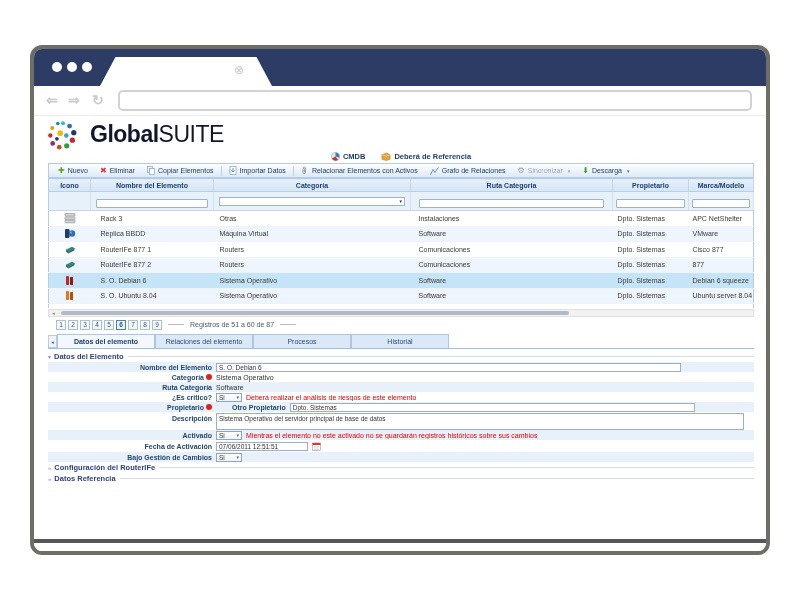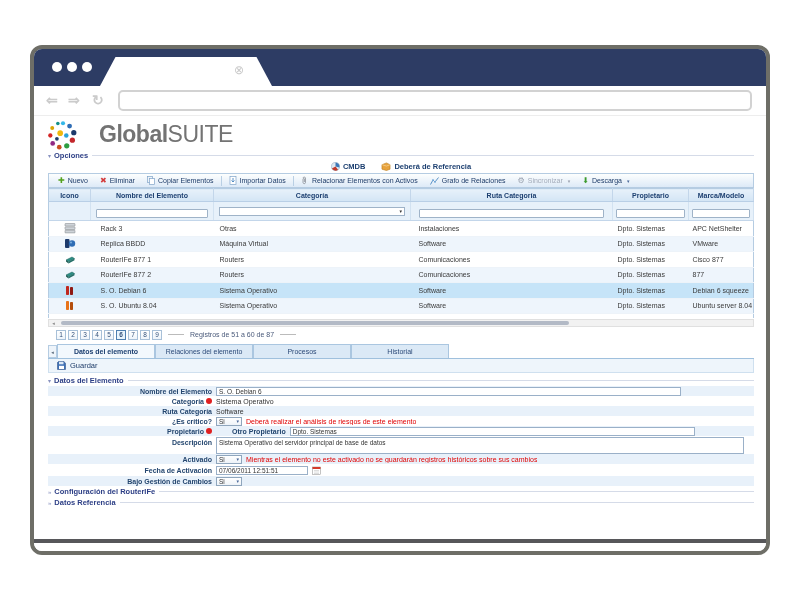--- a/index.html
+++ b/index.html
@@ -16,21 +16,21 @@
   .tab-close { position:absolute; right:28px; top:6px; color:#c9c9c9; font-size:12px; }
   .navbar { position:relative; height:30px; background:#fff; border-bottom:1px solid #ededed; }
   .nav-ico { position:absolute; top:6px; color:#cbcbcb; font-size:14px; font-weight:bold; }
   .urlbar { position:absolute; left:84px; right:14px; top:4px; height:21px; border:2px solid #d2d2d2;
             border-radius:5px; background:#fff; font-size:9px; color:#666; padding:0 6px; width:calc(100% - 98px); }
 
   
   .app { position:absolute; left:0; right:0; top:67px; bottom:0; padding:2px 12px 0 14px; background:#fff; overflow:hidden; }
 
   .logo-row { display:flex; align-items:center; height:31px; margin-top:1px; }
-  .logo-text { font-size:23px; color:#737373; letter-spacing:-0.5px; margin-left:21px; }
+  .logo-text { font-size:23px; color:#0f172a; letter-spacing:-0.5px; margin-left:12px; }
   .logo-text b { font-weight:bold; }
   .logo-text span { font-weight:normal; }
 
   .sect { display:flex; align-items:center; height:10px; }
   .sect .arr { color:#8a93c0; font-size:6px; margin-right:3px; }
   .sect .t { color:#2c3e85; font-size:7.5px; font-weight:bold; white-space:nowrap; }
   .sect .ln { flex:1; height:1px; background:#d5dbe8; margin-left:4px; }
 
   .links-row { display:flex; justify-content:center; gap:16px; align-items:center; height:13px; }
   .mini-link { display:flex; align-items:center; gap:3px; font-size:7.5px; font-weight:bold; color:#1c3f70; cursor:pointer; }
@@ -127,25 +127,20 @@
           <circle cx="2.5" cy="16.5" r="2.3" fill="#d42525"></circle>
         <circle cx="4.5" cy="8.5" r="2.1" fill="#d9a404"></circle>
           <circle cx="10.5" cy="3.8" r="1.9" fill="#128f8a"></circle>
         <circle cx="13" cy="14" r="3" fill="#f1b90e"></circle>
           <circle cx="19.5" cy="16.5" r="2.4" fill="#2aa3d8"></circle>
         <circle cx="9.5" cy="20" r="2" fill="#1d3a6b"></circle>
       </svg>
       <div class="logo-text"><b>Global</b><span>SUITE</span></div>
     </div>
 
-    <div class="sect">
-      <span class="arr">▾</span>
-      <span class="t">Opciones</span>
-      <span class="ln"></span>
-    </div>
 
     <div class="links-row">
       <div class="mini-link">
         <svg width="9" height="9" viewBox="0 0 10 10">
           <circle cx="5" cy="5" r="4.5" fill="#dfe9f2" stroke="#8aa4bd" stroke-width="0.6"></circle>
           <path d="M5 5 L5 .5 A4.5 4.5 0 0 1 9.3 6 Z" fill="#3c79b8"></path>
           <path d="M5 5 L1 7.2 A4.5 4.5 0 0 0 7.8 8.6 Z" fill="#c0392b"></path>
         </svg>
         <span>CMDB</span>
       </div>
@@ -348,28 +343,20 @@
     </div>
 
     <div class="tabstrip">
       <div class="tab-arrow">◂</div>
       <div class="tab active">Datos del elemento</div>
       <div class="tab">Relaciones del elemento</div>
       <div class="tab">Procesos</div>
       <div class="tab">Historial</div>
     </div>
 
-    <div class="saverow">
-      <svg width="9" height="9" viewBox="0 0 9 9">
-        <path d="M0.5 1.5 L0.5 8.5 L8.5 8.5 L8.5 2.5 L7 0.5 L1.5 0.5 Z" fill="#3c6fb5" stroke="#24477c" stroke-width="0.5"></path>
-        <rect x="2" y="0.8" width="4.5" height="2.5" fill="#dce8f5"></rect>
-        <rect x="2" y="4.8" width="5" height="3.2" fill="#fff"></rect>
-      </svg>
-      <span class="t">Guardar</span>
-    </div>
 
     <div class="formsect">
       <div class="sect" style="height:11px">
         <span class="arr">▾</span>
         <span class="t">Datos del Elemento</span>
         <span class="ln"></span>
       </div>
 
       <div class="frow blue">
         <div class="flabel">Nombre del Elemento</div>

